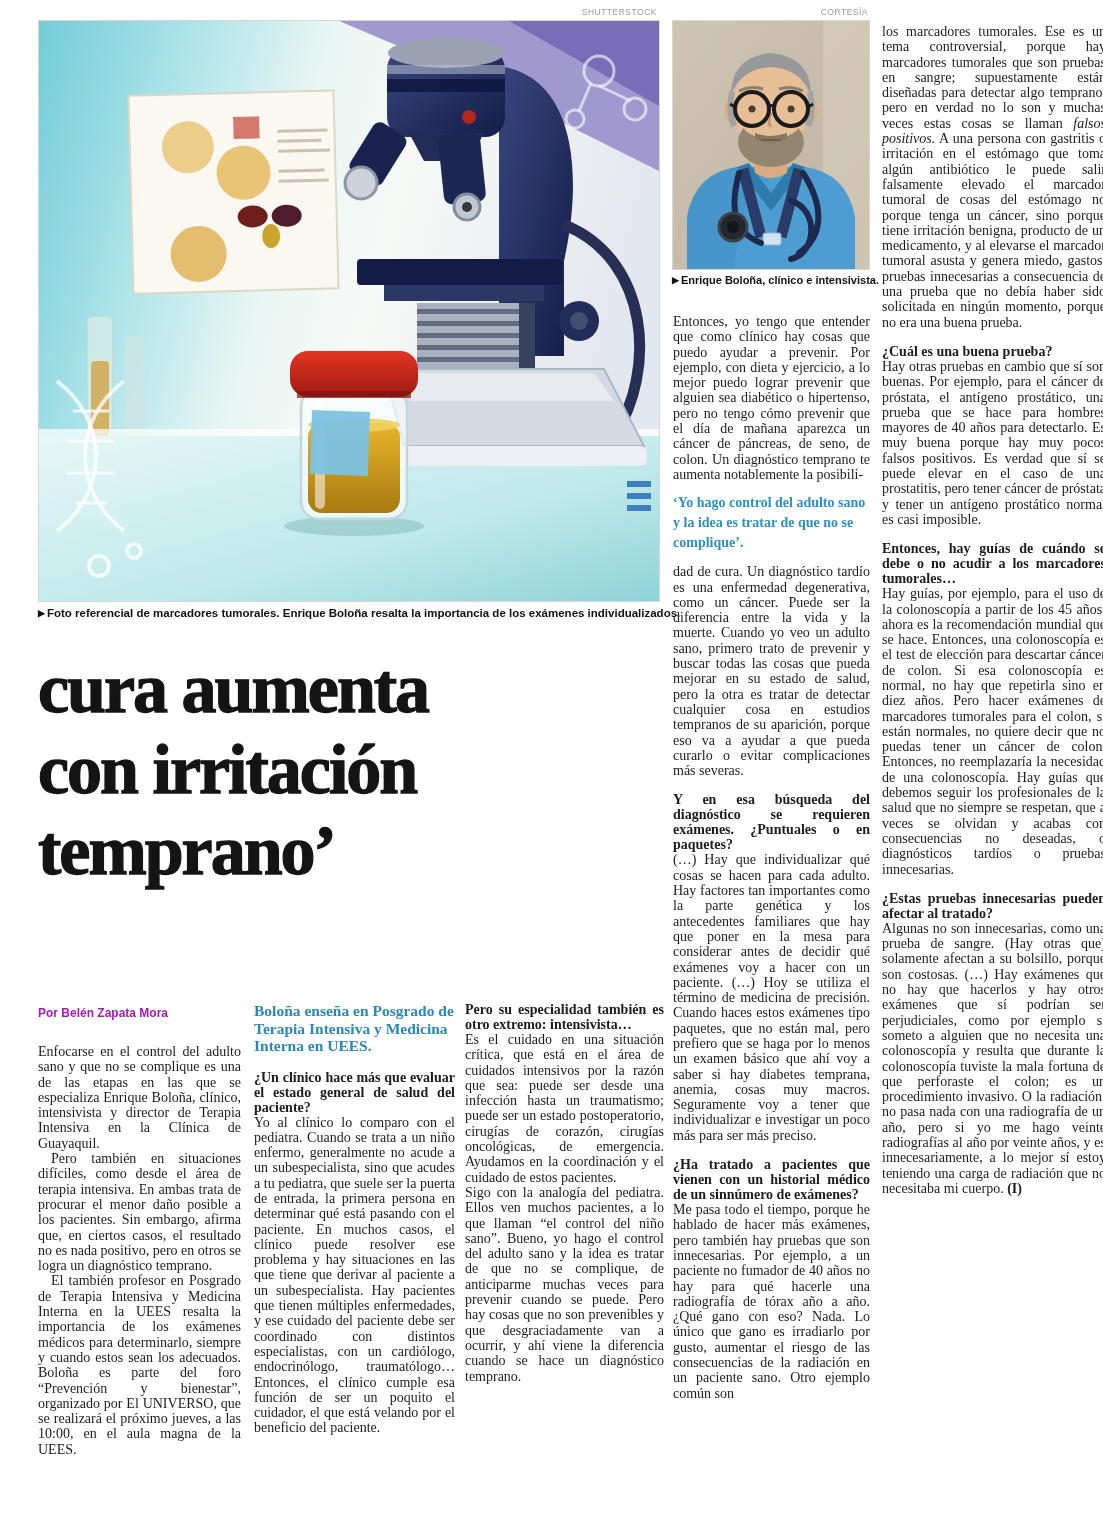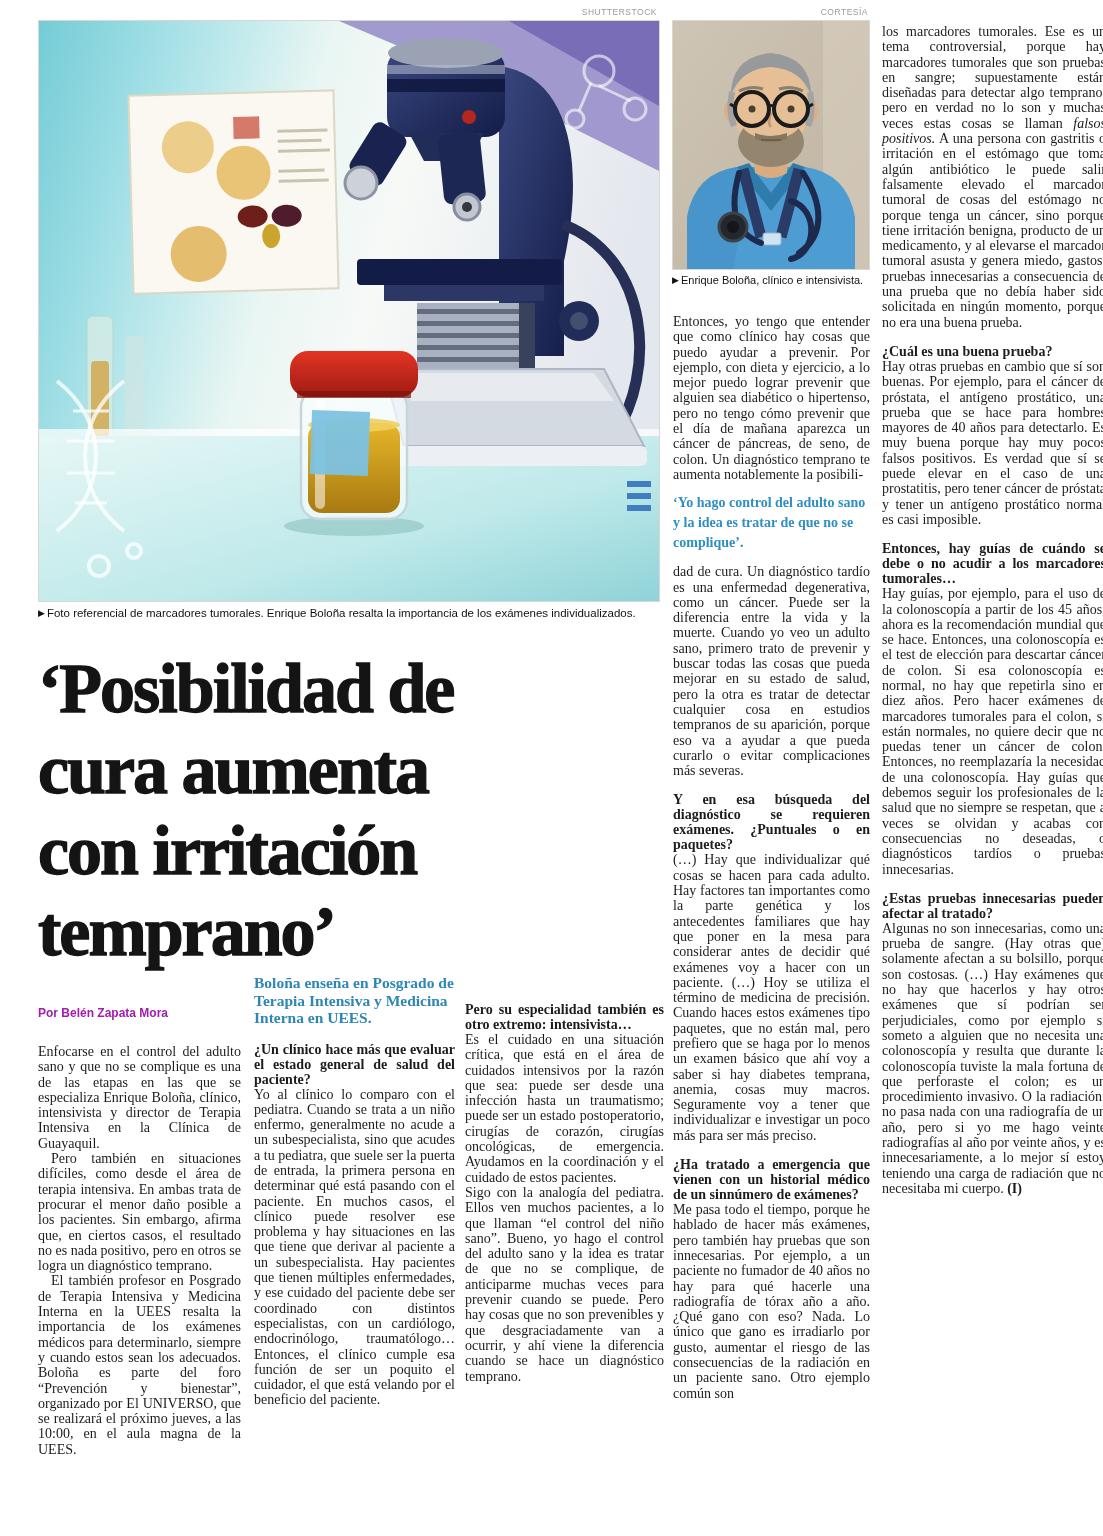--- a/index.html
+++ b/index.html
@@ -2,21 +2,21 @@
 <html lang="es"><head>
 <meta charset="utf-8">
 <style>
   html,body{margin:0;padding:0;background:#fff;}
   .page{position:relative;width:1103px;height:1536px;background:#fff;overflow:hidden;
         font-family:"Liberation Serif", serif;color:#1c1c1c;margin-left:20px;}
   .credit{position:absolute;font-family:"Liberation Sans", sans-serif;font-size:8.5px;
           letter-spacing:.5px;color:#9a9a9a;text-align:right;}
   .photo{position:absolute;overflow:hidden;border:1px solid #d8d8d2;background:#eee;}
   .photo svg{display:block;}
-  .caption{position:absolute;font-family:"Liberation Sans", sans-serif;font-weight:normal;
+  .caption{position:absolute;font-family:"Liberation Sans", sans-serif;font-weight:bold;
            font-size:11.5px;color:#111;white-space:nowrap;}
   .caption .arrow{font-size:9px;vertical-align:1px;margin-right:2px;}
   .headline{position:absolute;left:18px;top:648px;width:630px;font-weight:bold;
             font-size:70px;line-height:81px;letter-spacing:-2px;color:#141414;
             -webkit-text-stroke:1.3px #141414;}
   .byline{position:absolute;left:18px;top:1006px;font-family:"Liberation Sans", sans-serif;
           font-weight:bold;font-size:12px;color:#a21caf;}
   .col{position:absolute;font-size:14px;line-height:15.3px;text-align:justify;}
   .col p{margin:0;}
   .col .indent{text-indent:13px;}
@@ -212,53 +212,52 @@
   </div>
 
   <div class="caption" style="left:652px;top:274px;width:200px;font-size:11px;">
     <span class="arrow">▶</span><span>Enrique Boloña, clínico e intensivista.</span>
   </div>
   <div class="caption" style="left:18px;top:607px;width:625px;">
     <span class="arrow">▶</span><span>Foto referencial de marcadores tumorales. Enrique Boloña resalta la importancia de los exámenes individualizados.</span>
   </div>
 
   <h1 class="headline" style="margin:0;">
-    <span style="display:block">‘Posibilidad de</span>
     <span style="display:block">cura aumenta</span>
     <span style="display:block">con irritación</span>
     <span style="display:block">temprano’</span>
   </h1>
 
   <div class="byline">Por Belén Zapata Mora</div>
 
   <div class="col" style="left:18px;top:1044px;width:203px;">
     <p>Enfocarse en el control del adulto sano y que no se complique es una de las etapas en las que se especializa Enrique Boloña, clínico, intensivista y director de Terapia Intensiva en la Clínica de Guayaquil.</p>
     <p class="indent">Pero también en situaciones difíciles, como desde el área de terapia intensiva. En ambas trata de procurar el menor daño posible a los pacientes. Sin embargo, afirma que, en ciertos casos, el resultado no es nada positivo, pero en otros se logra un diagnóstico temprano.</p>
     <p class="indent">El también profesor en Posgrado de Terapia Intensiva y Medicina Interna en la UEES resalta la importancia de los exámenes médicos para determinarlo, siempre y cuando estos sean los adecuados. Boloña es parte del foro “Prevención y bienestar”, organizado por El UNIVERSO, que se realizará el próximo jueves, a las 10:00, en el aula magna de la UEES.</p>
   </div>
 
-  <div class="col" style="left:234px;top:974px;width:201px;">
+  <div class="col" style="left:234px;top:1002px;width:201px;">
     <p class="subhead" style="color:#2d86b6;">Boloña enseña en Posgrado de Terapia Intensiva y Medicina Interna en UEES.</p>
     <p class="qhead">¿Un clínico hace más que evaluar el estado general de salud del paciente?</p>
     <p>Yo al clínico lo comparo con el pediatra. Cuando se trata a un niño enfermo, generalmente no acude a un subespecialista, sino que acudes a tu pediatra, que suele ser la puerta de entrada, la primera persona en determinar qué está pasando con el paciente. En muchos casos, el clínico puede resolver ese problema y hay situaciones en las que tiene que derivar al paciente a un subespecialista. Hay pacientes que tienen múltiples enfermedades, y ese cuidado del paciente debe ser coordinado con distintos especialistas, con un cardiólogo, endocrinólogo, traumatólogo… Entonces, el clínico cumple esa función de ser un poquito el cuidador, el que está velando por el beneficio del paciente.</p>
   </div>
 
   <div class="col" style="left:445px;top:1002px;width:199px;">
     <p class="qhead first">Pero su especialidad también es otro extremo: intensivista…</p>
     <p>Es el cuidado en una situación crítica, que está en el área de cuidados intensivos por la razón que sea: puede ser desde una infección hasta un traumatismo; puede ser un estado postoperatorio, cirugías de corazón, cirugías oncológicas, de emergencia. Ayudamos en la coordinación y el cuidado de estos pacientes.</p>
     <p>Sigo con la analogía del pediatra. Ellos ven muchos pacientes, a lo que llaman “el control del niño sano”. Bueno, yo hago el control del adulto sano y la idea es tratar de que no se complique, de anticiparme muchas veces para prevenir cuando se puede. Pero hay cosas que no son prevenibles y que desgraciadamente van a ocurrir, y ahí viene la diferencia cuando se hace un diagnóstico temprano.</p>
   </div>
 
   <div class="col" style="left:653px;top:314px;width:197px;">
     <p>Entonces, yo tengo que entender que como clínico hay cosas que puedo ayudar a prevenir. Por ejemplo, con dieta y ejercicio, a lo mejor puedo lograr prevenir que alguien sea diabético o hipertenso, pero no tengo cómo prevenir que el día de mañana aparezca un cáncer de páncreas, de seno, de colon. Un diagnóstico temprano te aumenta notablemente la posibili-</p>
     <p class="pullquote" style="color:#2f8fc2;">‘Yo hago control del adulto sano y la idea es tratar de que no se complique’.</p>
     <p>dad de cura. Un diagnóstico tardío es una enfermedad degenerativa, como un cáncer. Puede ser la diferencia entre la vida y la muerte. Cuando yo veo un adulto sano, primero trato de prevenir y buscar todas las cosas que pueda mejorar en su estado de salud, pero la otra es tratar de detectar cualquier cosa en estudios tempranos de su aparición, porque eso va a ayudar a que pueda curarlo o evitar complicaciones más severas.</p>
     <p class="qhead">Y en esa búsqueda del diagnóstico se requieren exámenes. ¿Puntuales o en paquetes?</p>
     <p>(…) Hay que individualizar qué cosas se hacen para cada adulto. Hay factores tan importantes como la parte genética y los antecedentes familiares que hay que poner en la mesa para considerar antes de decidir qué exámenes voy a hacer con un paciente. (…) Hoy se utiliza el término de medicina de precisión. Cuando haces estos exámenes tipo paquetes, que no están mal, pero prefiero que se haga por lo menos un examen básico que ahí voy a saber si hay diabetes temprana, anemia, cosas muy macros. Seguramente voy a tener que individualizar e investigar un poco más para ser más preciso.</p>
-    <p class="qhead">¿Ha tratado a emergencia que vienen con un historial médico de un sinnúmero de exámenes?</p>
+    <p class="qhead">¿Ha tratado a pacientes que vienen con un historial médico de un sinnúmero de exámenes?</p>
     <p>Me pasa todo el tiempo, porque he hablado de hacer más exámenes, pero también hay pruebas que son innecesarias. Por ejemplo, a un paciente no fumador de 40 años no hay para qué hacerle una radiografía de tórax año a año. ¿Qué gano con eso? Nada. Lo único que gano es irradiarlo por gusto, aumentar el riesgo de las consecuencias de la radiación en un paciente sano. Otro ejemplo común son</p>
   </div>
 
   <div class="col" style="left:862px;top:24px;width:224px;">
     <p><span>los marcadores tumorales. Ese es un tema controversial, porque hay marcadores tumorales que son pruebas en sangre; supuestamente están diseñadas para detectar algo temprano, pero en verdad no lo son y muchas veces estas cosas se llaman </span><span class="ital">falsos positivos.</span><span> A una persona con gastritis o irritación en el estómago que toma algún antibiótico le puede salir falsamente elevado el marcador tumoral de cosas del estómago no porque tenga un cáncer, sino porque tiene irritación benigna, producto de un medicamento, y al elevarse el marcador tumoral asusta y genera miedo, gastos, pruebas innecesarias a consecuencia de una prueba que no debía haber sido solicitada en ningún momento, porque no era una buena prueba.</span></p>
     <p class="qhead">¿Cuál es una buena prueba?</p>
     <p>Hay otras pruebas en cambio que sí son buenas. Por ejemplo, para el cáncer de próstata, el antígeno prostático, una prueba que se hace para hombres mayores de 40 años para detectarlo. Es muy buena porque hay muy pocos falsos positivos. Es verdad que sí se puede elevar en el caso de una prostatitis, pero tener cáncer de próstata y tener un antígeno prostático normal es casi imposible.</p>
     <p class="qhead">Entonces, hay guías de cuándo se debe o no acudir a los marcadores tumorales…</p>
     <p>Hay guías, por ejemplo, para el uso de la colonoscopía a partir de los 45 años; ahora es la recomendación mundial que se hace. Entonces, una colonoscopía es el test de elección para descartar cáncer de colon. Si esa colonoscopía es normal, no hay que repetirla sino en diez años. Pero hacer exámenes de marcadores tumorales para el colon, si están normales, no quiere decir que no puedas tener un cáncer de colon. Entonces, no reemplazaría la necesidad de una colonoscopía. Hay guías que debemos seguir los profesionales de la salud que no siempre se respetan, que a veces se olvidan y acabas con consecuencias no deseadas, o diagnósticos tardíos o pruebas innecesarias.</p>
     <p class="qhead">¿Estas pruebas innecesarias pueden afectar al tratado?</p>

